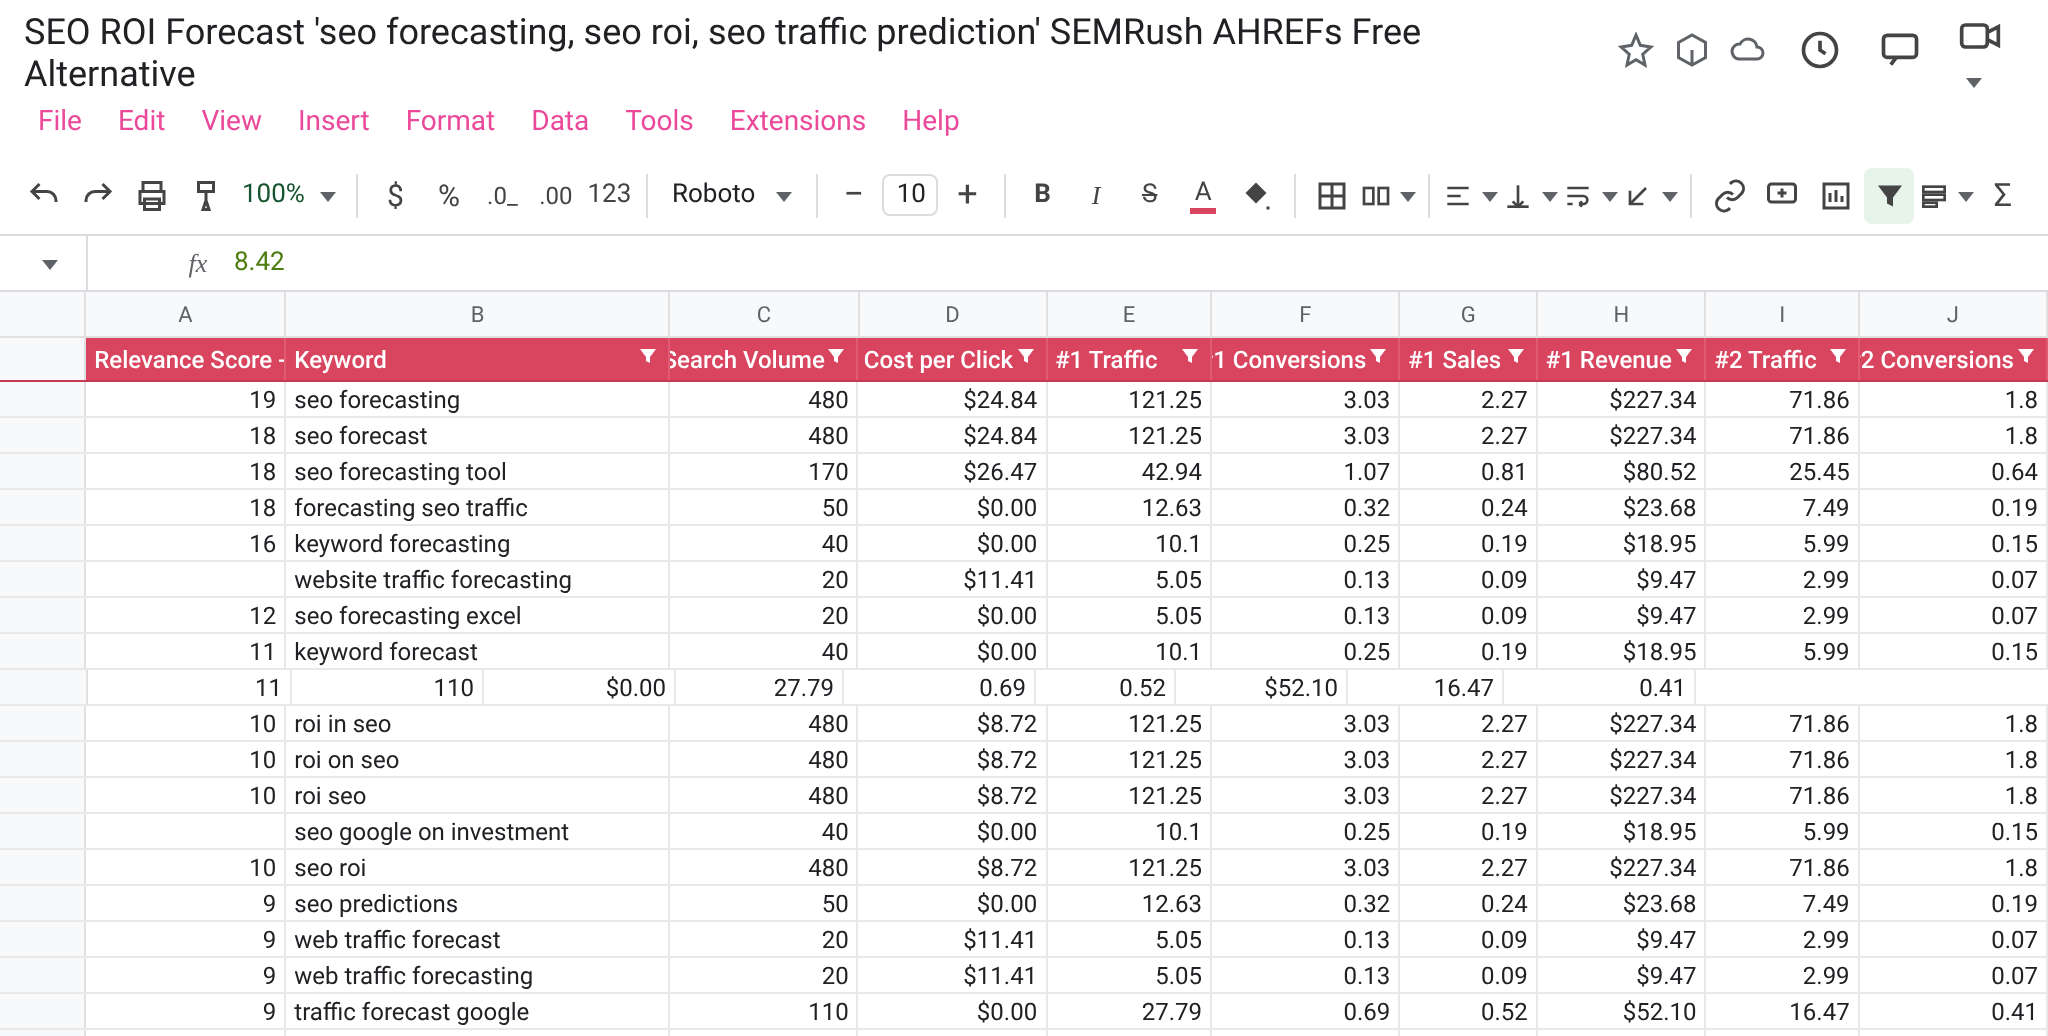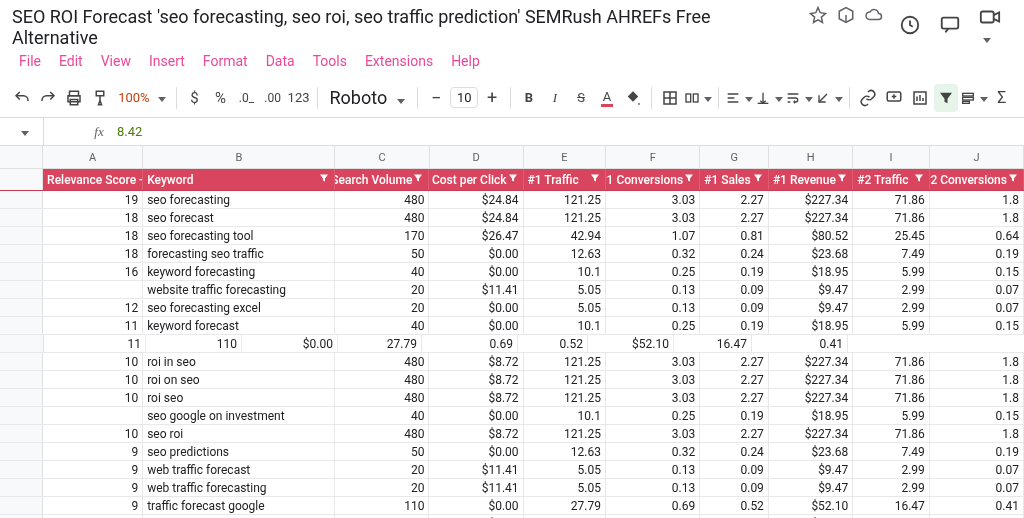--- a/index.html
+++ b/index.html
@@ -1,32 +1,32 @@
 <!DOCTYPE html>
 <html><head>
 <meta charset="utf-8">
 <style>
   * { box-sizing: border-box; margin: 0; padding: 0; }
   body { font-family: 'Google Sans', Roboto, Arial, sans-serif; font-size: 13px; color: #202124; background: #fff; overflow: hidden; width: 1024px; height: 518px; }
-  .titlebar { display: flex; align-items: flex-start; padding: 6px 12px 2px 12px; gap: 8px; }
+  .titlebar { display: flex; align-items: center; padding: 6px 12px 2px 12px; gap: 8px; }
   .doc-title { font-size: 18px; color: #202124; letter-spacing: 0; }
   .title-icons { display: flex; gap: 10px; margin-left: 4px; color: #5f6368; }
   .title-icons span svg { width: 18px; height: 18px; }
   .title-spacer { flex: 1; }
   .right-icons { display: flex; gap: 18px; color: #444; align-items: center; }
   .right-icons span svg { width: 22px; height: 22px; }
   .menubar { display: flex; gap: 4px; padding: 0 12px 6px 12px; color: #ec4899; font-size: 14px; }
   .menubar span { padding: 3px 7px; border-radius: 4px; cursor: pointer; }
   .toolbar { display: flex; align-items: center; gap: 2px; padding: 4px 10px; border-bottom: 1px solid #dadce0; height: 40px; }
   .tbtn { width: 28px; height: 28px; display: flex; align-items: center; justify-content: center; color: #444; border-radius: 4px; cursor: pointer; }
   .tbtn svg { width: 18px; height: 18px; }
   .tb-sep { width: 1px; height: 22px; background: #dadce0; margin: 0 4px; }
-  .zoom { font-size: 13px; color: #c2410c; padding: 0 4px; display: flex; align-items: center; gap: 4px; }
+  .zoom { font-size: 13px; color: #14532d; padding: 0 4px; display: flex; align-items: center; gap: 4px; }
   .font-box { border: 1px solid #dadce0; border-radius: 4px; padding: 2px 6px; font-size: 13px; min-width: 28px; text-align: center; }
-  .font-name { font-size: 18px; padding: 0 6px; display: flex; align-items: center; gap: 6px; }
+  .font-name { font-size: 13px; padding: 0 6px; display: flex; align-items: center; gap: 6px; }
   .name-fx { display: flex; align-items: center; border-bottom: 1px solid #dadce0; height: 28px; }
   .name-box { width: 44px; border-right: 1px solid #dadce0; height: 100%; display: flex; align-items: center; justify-content: center; color: #5f6368; font-size: 13px; }
   .fx-label { width: 24px; text-align: center; color: #5f6368; font-style: italic; font-family: serif; margin-left: 43px; }
   .fx-input { flex: 1; padding-left: 6px; font-size: 13px; color: #4d7c0f; }
   .col-headers { display: flex; border-bottom: 1px solid #e0e0e0; }
   .row-head-spacer { width: 44px; background: #f8f9fa; border-right: 1px solid #e0e0e0; height: 22px; }
   .col-head { background: #f8f9fa; border-right: 1px solid #e0e0e0; height: 22px; display: flex; align-items: center; justify-content: center; color: #5f6368; font-size: 11px; }
   .grid-body { overflow: hidden; }
   .grid-row { display: flex; border-bottom: 1px solid #e8e8e8; height: 18px; }
   .row-num { width: 44px; background: #f8f9fa; border-right: 1px solid #e0e0e0; display: flex; align-items: center; justify-content: center; color: #5f6368; font-size: 10px; }

